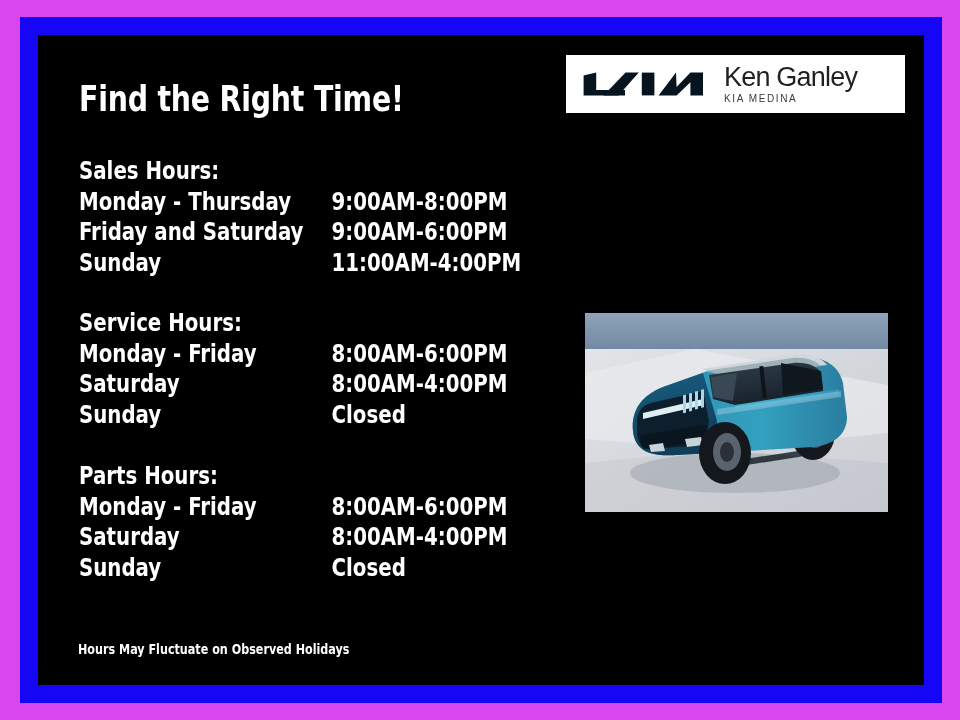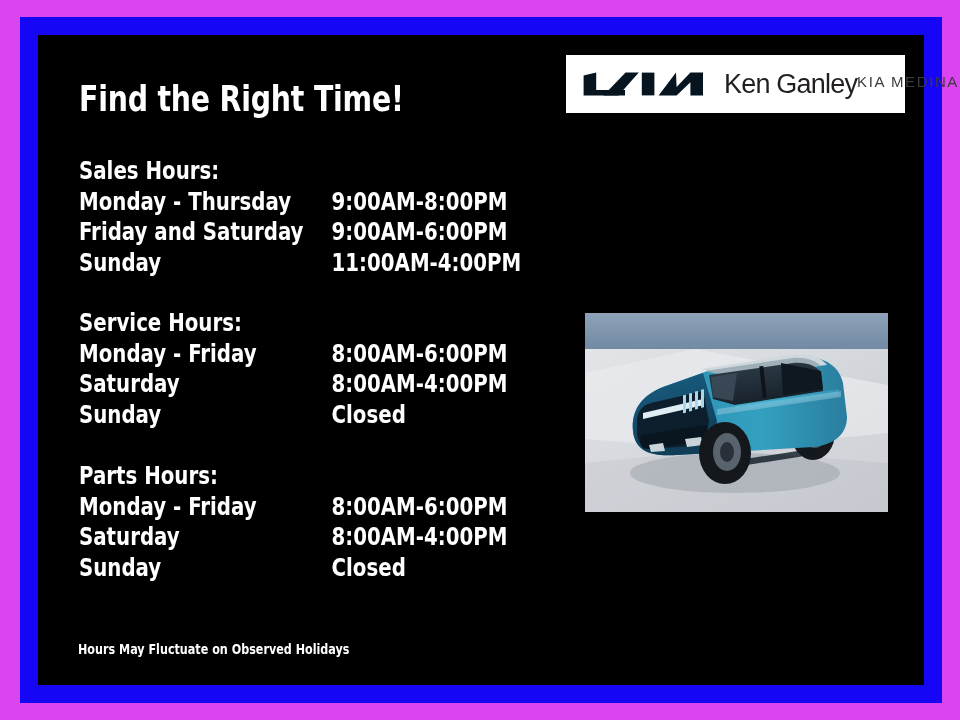--- a/index.html
+++ b/index.html
@@ -124,35 +124,35 @@
     width: 126px;
     height: 30px;
     flex: 0 0 auto;
   }
   #logo-divider-gap {
     width: 18px;
     flex: 0 0 auto;
   }
   #dealer-names {
     display: flex;
-    flex-direction: row;
+    flex-direction: column;
     justify-content: center;
     line-height: 1;
   }
   #dealer-name {
     color: #231f20;
     font-size: 27px;
     font-weight: normal;
     letter-spacing: -0.8px;
     font-family: "Liberation Sans", sans-serif;
     white-space: nowrap;
   }
   #dealer-sub {
     color: #3b3b3b;
-    font-size: 15px;
+    font-size: 10px;
     font-weight: normal;
     letter-spacing: 1.6px;
     margin-top: 3px;
     font-family: "Liberation Sans", sans-serif;
     white-space: nowrap;
   }
 
   
   #vehicle-photo {
     position: absolute;

